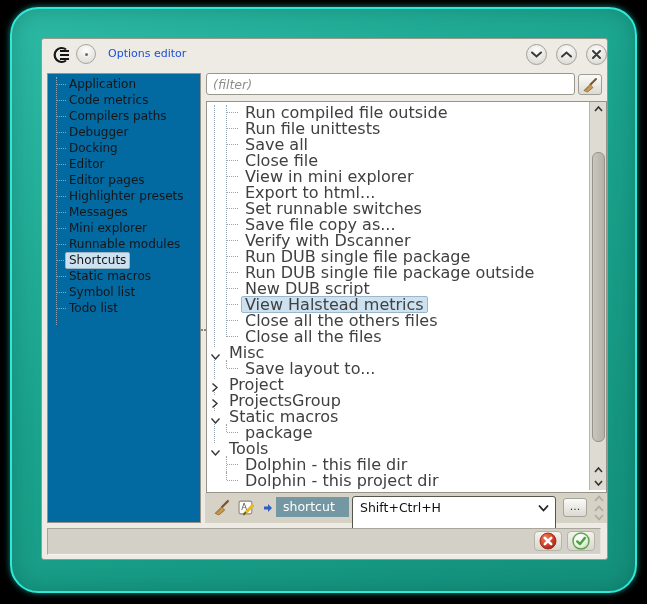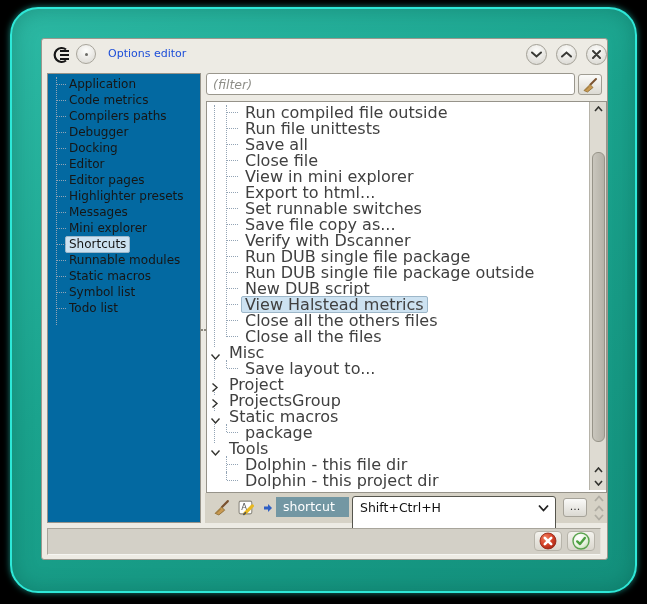--- a/index.html
+++ b/index.html
@@ -154,22 +154,22 @@
         <div class="srow"><span class="node-label">Application</span></div>
         <div class="srow"><span class="node-label">Code metrics</span></div>
         <div class="srow"><span class="node-label">Compilers paths</span></div>
         <div class="srow"><span class="node-label">Debugger</span></div>
         <div class="srow"><span class="node-label">Docking</span></div>
         <div class="srow"><span class="node-label">Editor</span></div>
         <div class="srow"><span class="node-label">Editor pages</span></div>
         <div class="srow"><span class="node-label">Highlighter presets</span></div>
         <div class="srow"><span class="node-label">Messages</span></div>
         <div class="srow"><span class="node-label">Mini explorer</span></div>
+        <div class="srow"><span class="node-label">Runnable modules</span></div>
         <div class="srow"><span class="node-label selected">Shortcuts</span></div>
-        <div class="srow"><span class="node-label">Runnable modules</span></div>
         <div class="srow"><span class="node-label">Static macros</span></div>
         <div class="srow"><span class="node-label">Symbol list</span></div>
         <div class="srow"><span class="node-label">Todo list</span></div>
       </div>
   </div>
 
   <div class="splitter"></div>
 
   <input class="filter-input" type="text" placeholder="(filter)" style="">
   <div class="clean-btn">

